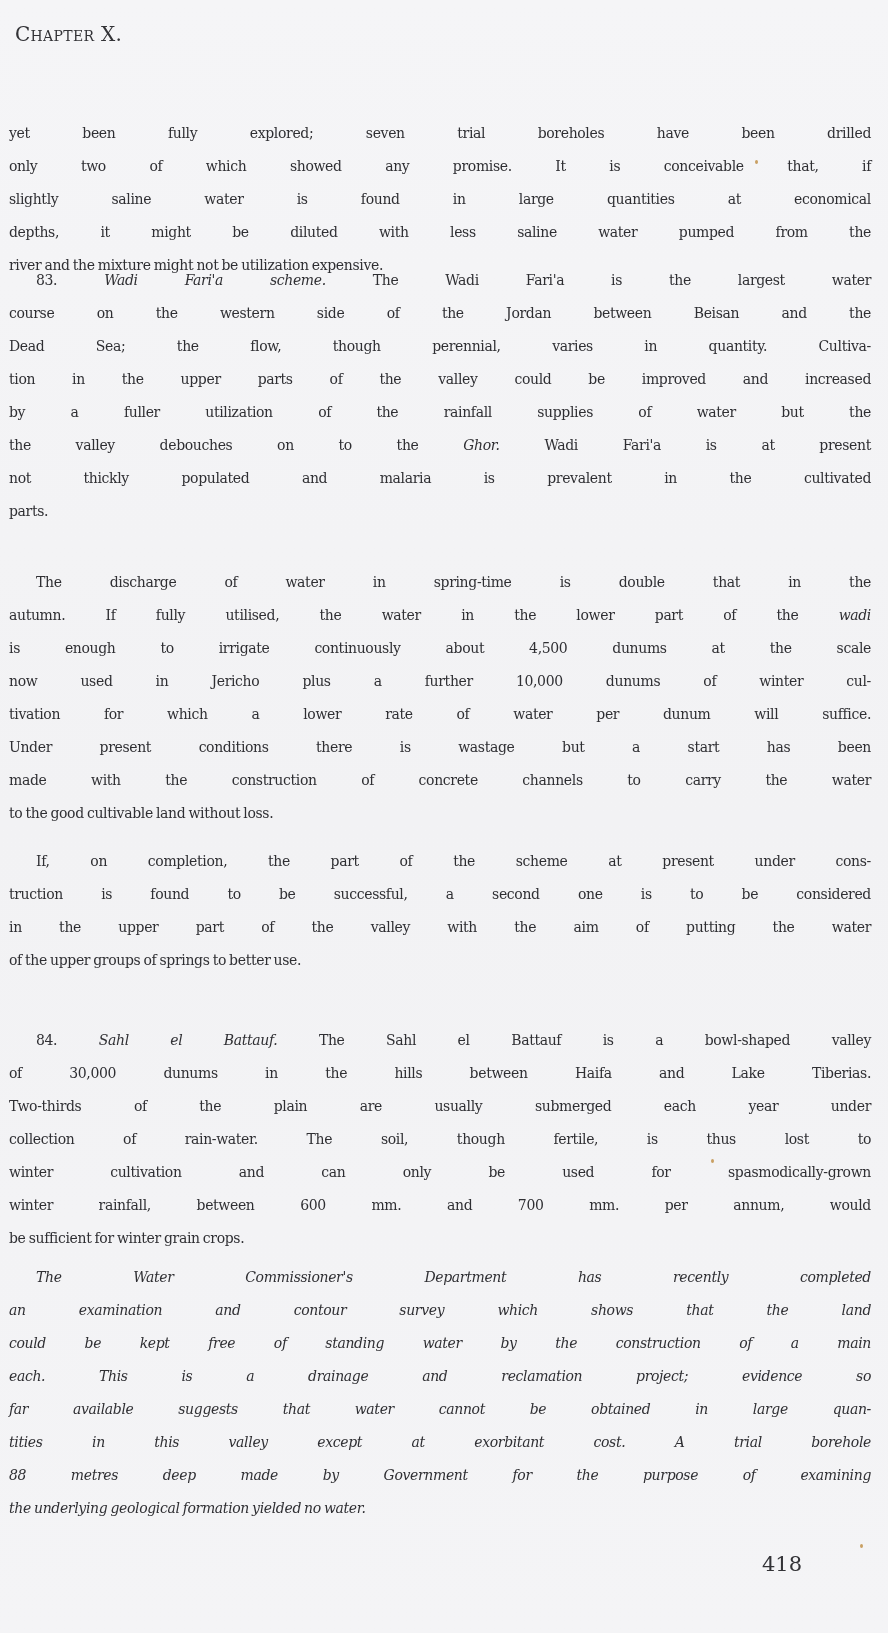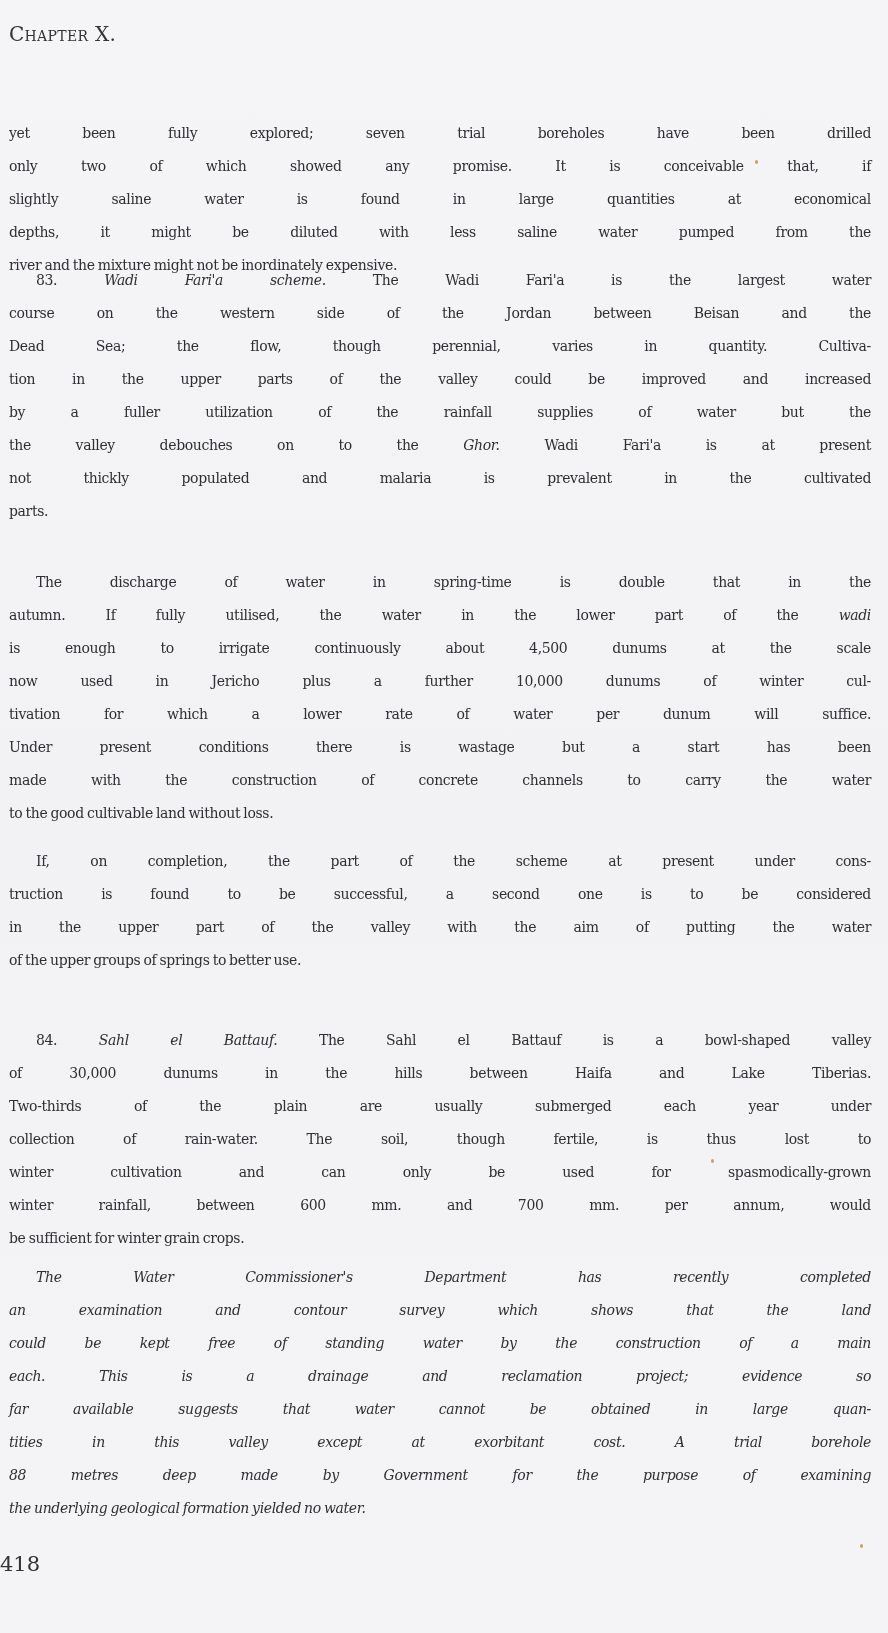--- a/index.html
+++ b/index.html
@@ -17,21 +17,21 @@
     }
     .page {
       position: absolute;
       left: 0; top: 0;
       width: 888px;
       height: 1633px;
       background: linear-gradient(180deg, #f5f5f7 0%, #f2f2f4 50%, #f4f4f6 100%);
     }
     .running-head {
       position: absolute;
-      left: 9px;
+      left: 15px;
       top: 22px;
       font-size: 20px;
       letter-spacing: 0.3px;
       font-variant: small-caps;
       color: #333337;
     }
     .text-block {
       position: absolute;
       left: 9px;
       width: 862px;
@@ -54,21 +54,21 @@
     .line.indent {
       padding-left: 27px;
     }
     i, .ital {
     }
     .page-number {
       position: absolute;
       left: 0;
       width: 802px;
       top: 1552px;
-      text-align: left;
+      text-align: right;
       font-size: 21px;
       color: #333337;
     }
     .speck {
       position: absolute;
       width: 3px;
       height: 4px;
       border-radius: 50%;
       background: #c9a063;
     }
@@ -78,21 +78,21 @@
 
 <div class="page">
 
   <div class="running-head">Chapter X.</div>
 
   <div class="text-block" style="top:117px;">
     <span class="line">yet been fully explored; seven trial boreholes have been drilled</span>
     <span class="line">only two of which showed any promise.  It is conceivable that, if</span>
     <span class="line">slightly saline water is found in large quantities at economical</span>
     <span class="line">depths, it might be diluted with less saline water pumped from the</span>
-    <span class="line last">river and the mixture might not be inordinately expensive.</span>
+    <span class="line last">river and the mixture might not be utilization expensive.</span>
   </div>
 
   <div class="text-block" style="top:264px;">
     <span class="line indent">
       <span>83.</span> 
       <i>Wadi Fari'a scheme.</i> 
       <span>The Wadi Fari'a is the largest water</span>
     </span>
     <span class="line">course on the western side of the Jordan between Beisan and the</span>
     <span class="line">Dead Sea; the flow, though perennial, varies in quantity.  Cultiva-</span>

